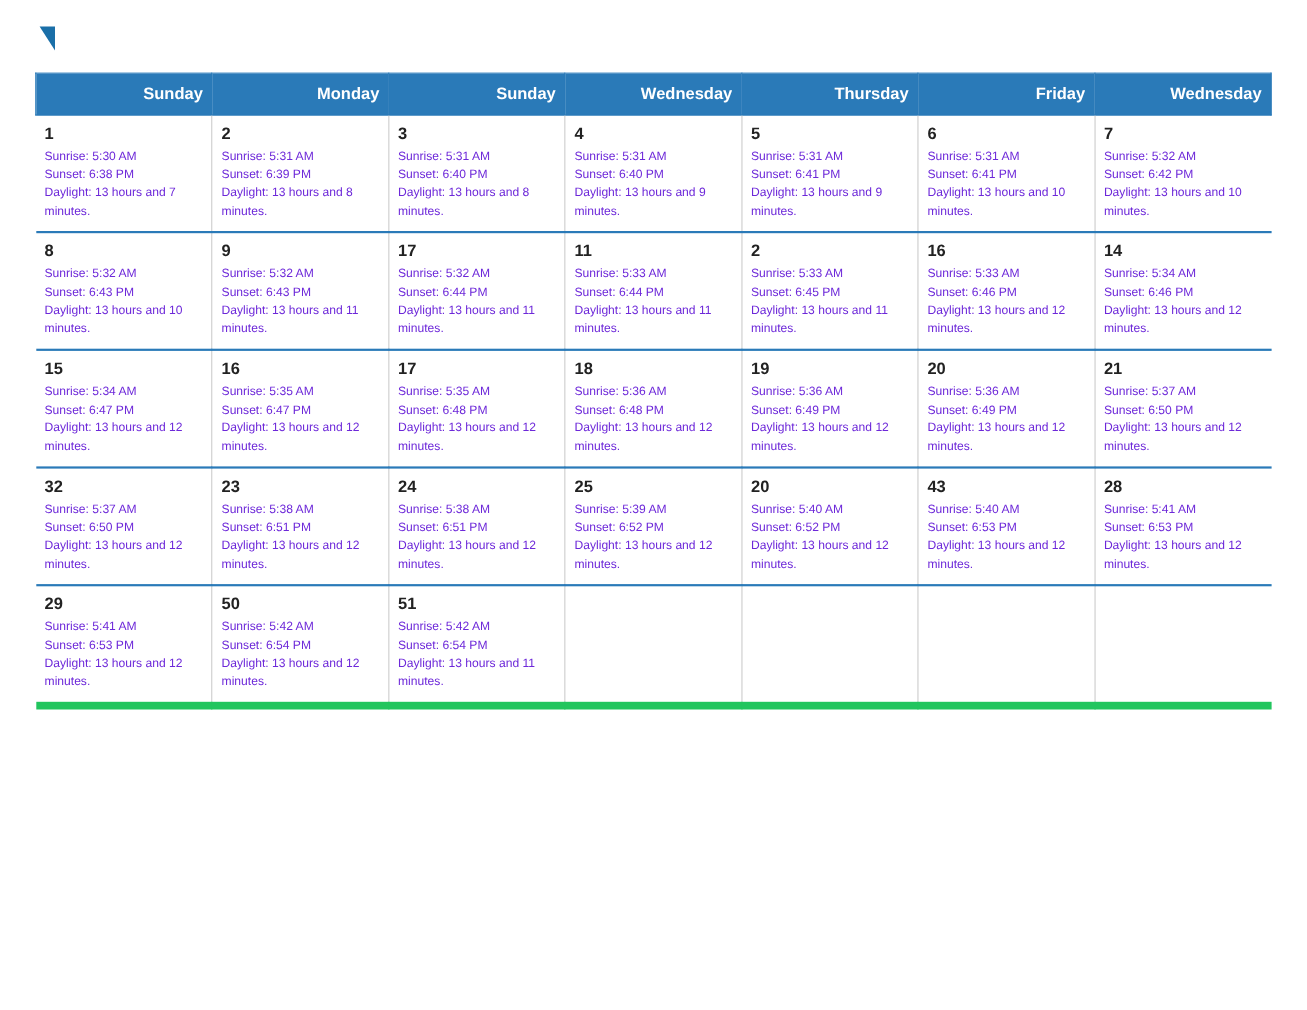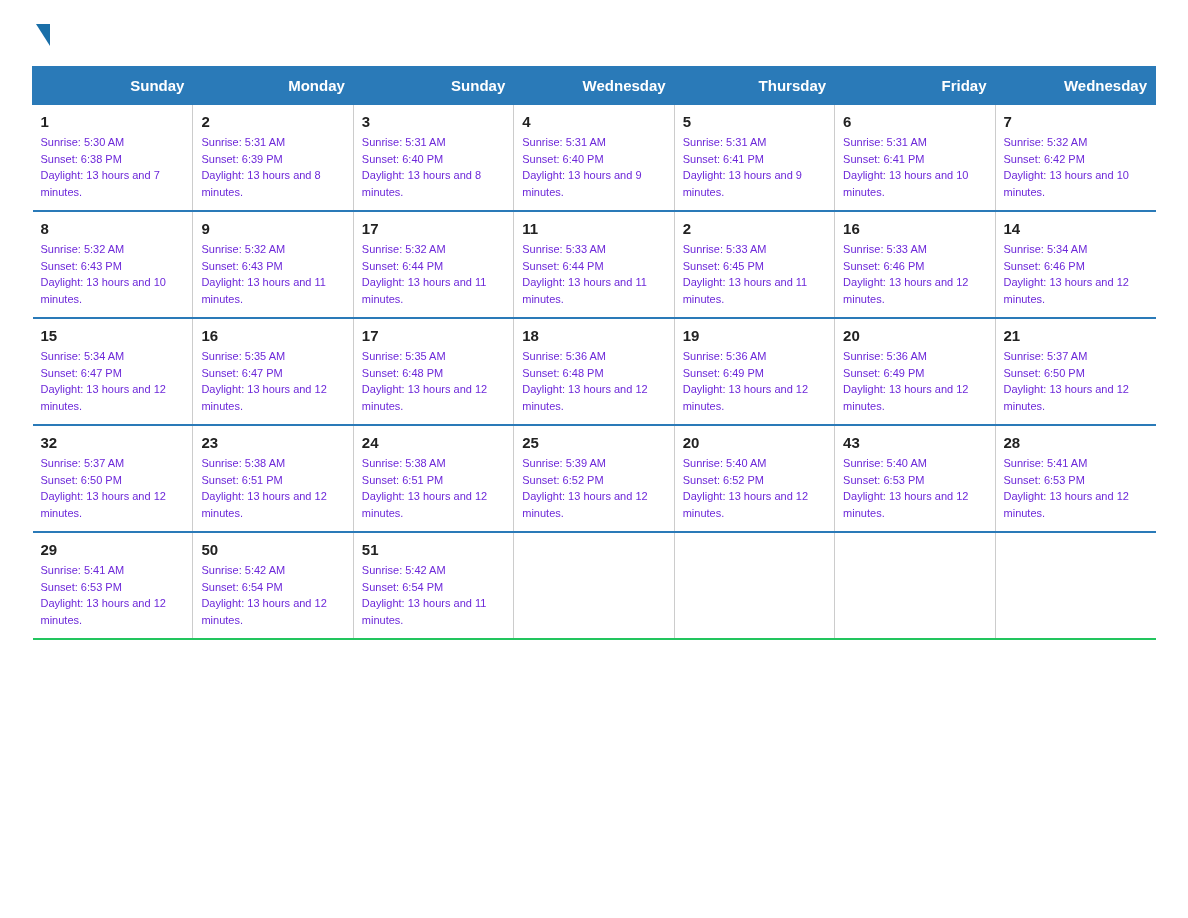--- a/index.html
+++ b/index.html
@@ -95,21 +95,21 @@
       font-weight: bold;
       margin-bottom: 4px;
       display: block;
     }
     .day-info {
       font-size: 11px;
       line-height: 1.5;
       color: #6d28d9;
     }
     tbody tr:last-child {
-      border-bottom: 2px solid #22c55e;
+      border-bottom: 7px solid #22c55e;
     }
     .empty-cell {
       background: #fff;
     }
   </style>
 </head>
 <body>
 
 <div class="header">
   <div class="logo">

